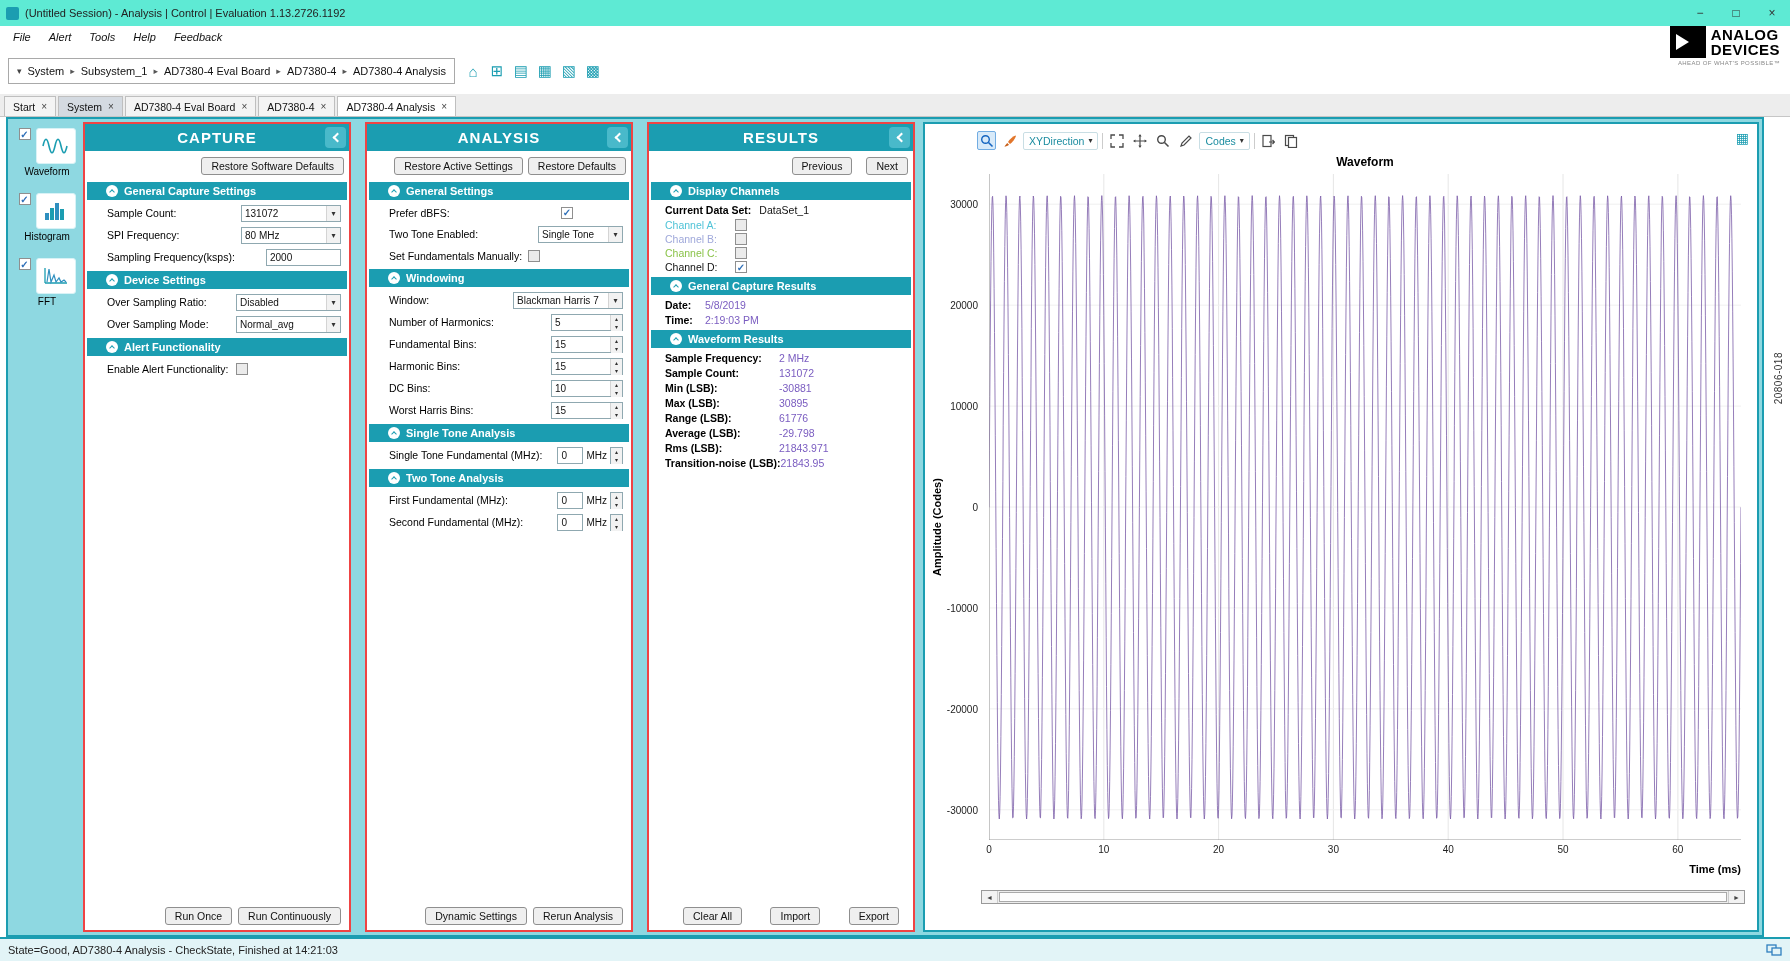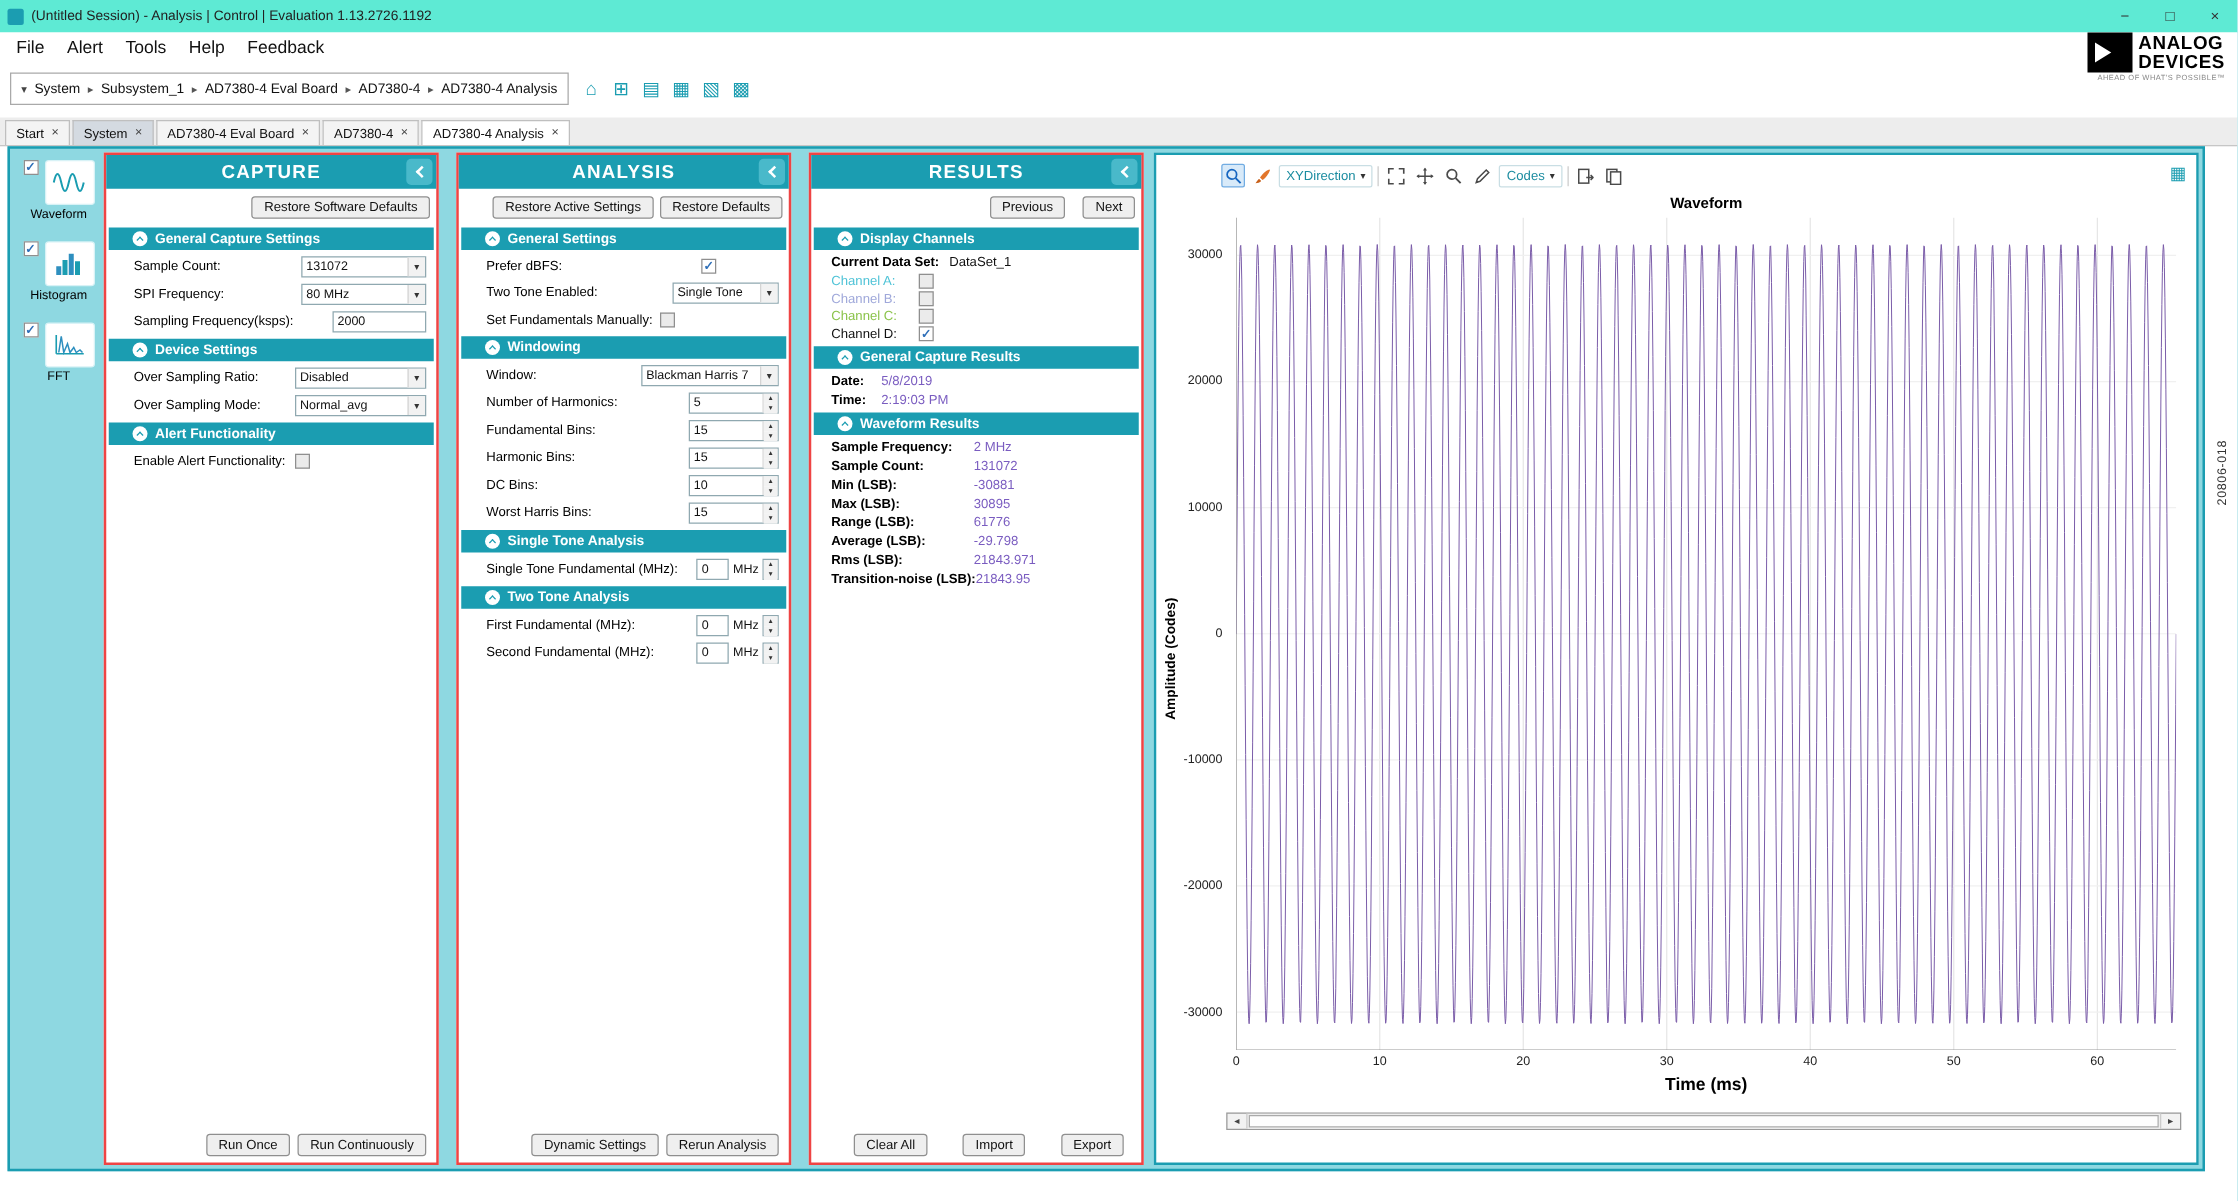--- a/index.html
+++ b/index.html
@@ -6,21 +6,21 @@
 html,body{width:1790px;height:961px;}
 body{font-family:"Liberation Sans",sans-serif;font-size:11px;color:#111;background:#fff;position:relative;overflow:hidden;}
 
 
 .titlebar{height:26px;display:flex;align-items:center;background:#5eead4;padding-left:6px;}
 .app-ic{width:13px;height:13px;background:#1B9DB1;border-radius:2px;margin-right:6px;}
 .title-text{font-size:11px;color:#222;}
 .win-btns{margin-left:auto;display:flex;}
 .win-btn{width:36px;height:26px;display:flex;align-items:center;justify-content:center;font-size:12px;color:#333;}
 .menubar{height:22px;display:flex;align-items:center;padding-left:4px;background:#fff;}
-.menu-item{padding:3px 9px;font-size:14px;}
+.menu-item{padding:3px 9px;font-size:11px;font-style:italic;}
 .toolbar-row{height:46px;display:flex;align-items:center;padding-left:8px;background:#fff;}
 .crumb-box{height:26px;border:1px solid #A9A9A9;background:#fff;display:flex;align-items:center;padding:0 8px;gap:6px;}
 .crumb-caret{font-size:9px;color:#444;}
 .crumb-item{font-size:11px;color:#111;white-space:nowrap;}
 .crumb-sep{font-size:9px;color:#555;}
 .tb-icons{display:flex;gap:4px;margin-left:8px;}
 .tb-ic{width:20px;height:20px;display:flex;align-items:center;justify-content:center;color:#1B9DB1;font-size:15px;}
 .logo{position:absolute;top:26px;right:10px;text-align:right;}
 .logo-row{display:flex;align-items:center;gap:5px;justify-content:flex-end;}
 .logo-mark{width:36px;height:32px;background:#000;position:relative;}
@@ -92,21 +92,21 @@
 .csep{width:1px;height:16px;background:#CCC;}
 .grid-ic{position:absolute;top:6px;right:8px;color:#1B9DB1;font-size:14px;}
 .chart-title{position:absolute;top:31px;left:64px;right:16px;text-align:center;font-weight:bold;font-size:12px;color:#000;}
 .plot{position:absolute;top:50px;left:64px;right:16px;bottom:90px;background:#fff;}
 .plot svg{width:100%;height:100%;display:block;}
 .yticks{position:absolute;top:50px;bottom:90px;left:0;width:60px;}
 .ytick{position:absolute;right:7px;transform:translateY(-50%);font-size:10px;color:#222;}
 .xticks{position:absolute;left:64px;right:16px;bottom:74px;height:14px;}
 .xtick{position:absolute;transform:translateX(-50%);font-size:10px;color:#222;top:2px;}
 .ylab{position:absolute;left:6px;top:50%;transform:rotate(180deg) translateY(50%);writing-mode:vertical-rl;font-weight:bold;font-size:11px;color:#000;}
-.xlab{position:absolute;bottom:55px;left:64px;right:16px;text-align:center;font-weight:bold;font-size:14px;color:#000;}
+.xlab{position:absolute;bottom:55px;left:64px;right:16px;text-align:right;font-weight:bold;font-size:11px;color:#000;}
 .hscroll{position:absolute;left:56px;right:12px;bottom:26px;height:14px;border:1px solid #999;background:#F2F2F2;display:flex;}
 .sc-btn{width:15px;font-size:7px;display:flex;align-items:center;justify-content:center;color:#444;}
 .sc-track{flex:1;position:relative;background:#EDEDED;border-left:1px solid #CCC;border-right:1px solid #CCC;}
 .sc-thumb{position:absolute;left:1px;right:1px;top:1px;bottom:1px;background:#FDFDFD;border:1px solid #AAA;}
 
 
 .statusbar{position:absolute;left:0;right:0;bottom:0;height:24px;background:#E2F4F7;border-top:2px solid #1B9DB1;display:flex;align-items:center;padding:0 8px;font-size:11px;color:#222;}
 .sb-ic{margin-left:auto;color:#2E7FBF;display:flex;align-items:center;}
 .fig-num{position:absolute;right:6px;top:352px;writing-mode:vertical-rl;transform:rotate(180deg);font-size:10px;color:#333;letter-spacing:.5px;}
 </style>
@@ -674,15 +674,24 @@
       <div class="hscroll">
         <span class="sc-btn">◄</span>
         <span class="sc-track">
             <span class="sc-thumb"></span>
           </span>
         <span class="sc-btn">►</span>
       </div>
     </div>
   </div>
 
+  <div class="statusbar">
+    <span>State=Good, AD7380-4 Analysis - CheckState, Finished at 14:21:03</span>
+    <span class="sb-ic">
+        <svg width="16" height="13" viewBox="0 0 16 13">
+          <rect x="1" y="1" width="9" height="7" fill="none" stroke="#2E7FBF" stroke-width="1.3"></rect>
+          <rect x="6" y="4" width="9" height="7" fill="#E2F4F7" stroke="#2E7FBF" stroke-width="1.3"></rect>
+        </svg>
+      </span>
+  </div>
 
   <span class="fig-num">20806-018</span>
 </div>
 
 </body></html>

